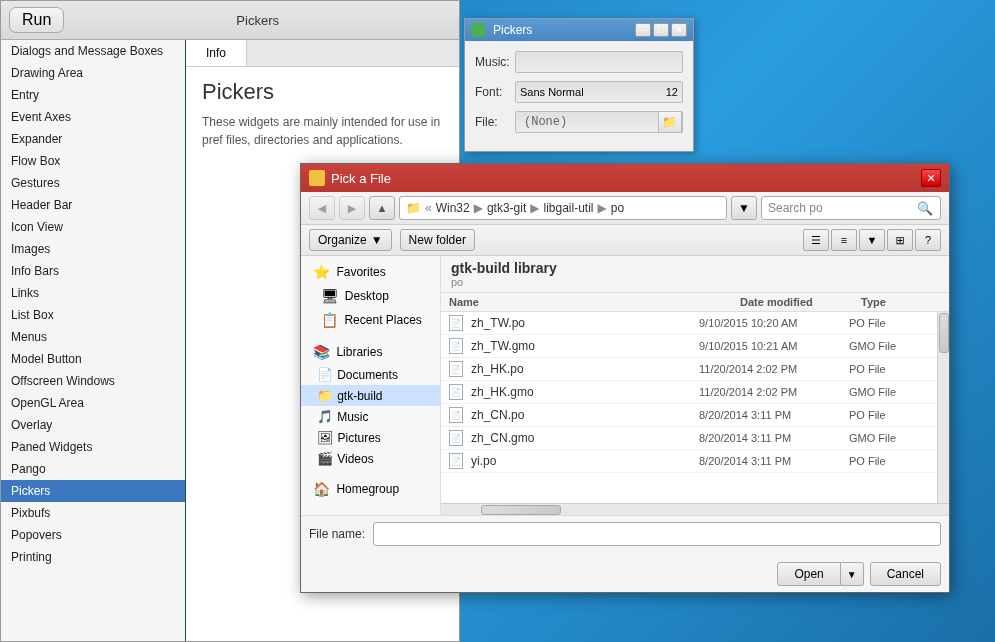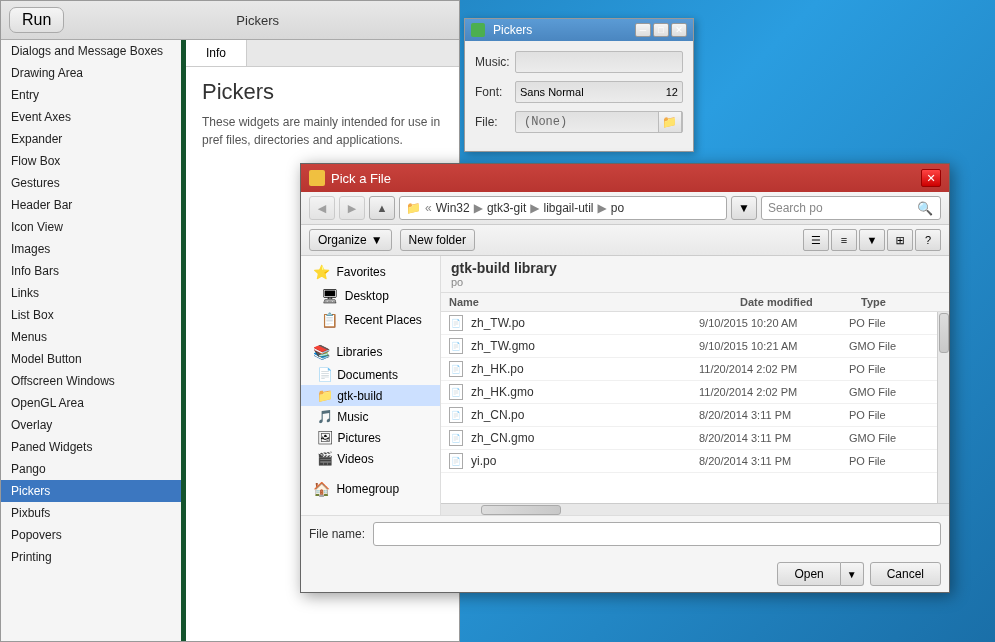--- a/index.html
+++ b/index.html
@@ -47,21 +47,21 @@
       color: #333;
     }
     .main-body {
       display: flex;
       flex: 1;
       overflow: hidden;
     }
     .sidebar {
       width: 185px;
       background: #f5f5f5;
-      border-right: 5px solid #14532d;
+      border-right: 1px solid #14532d;
       overflow-y: auto;
       flex-shrink: 0;
     }
     .sidebar-item {
       padding: 4px 10px;
       cursor: pointer;
       font-size: 12px;
       color: #222;
       white-space: nowrap;
     }

